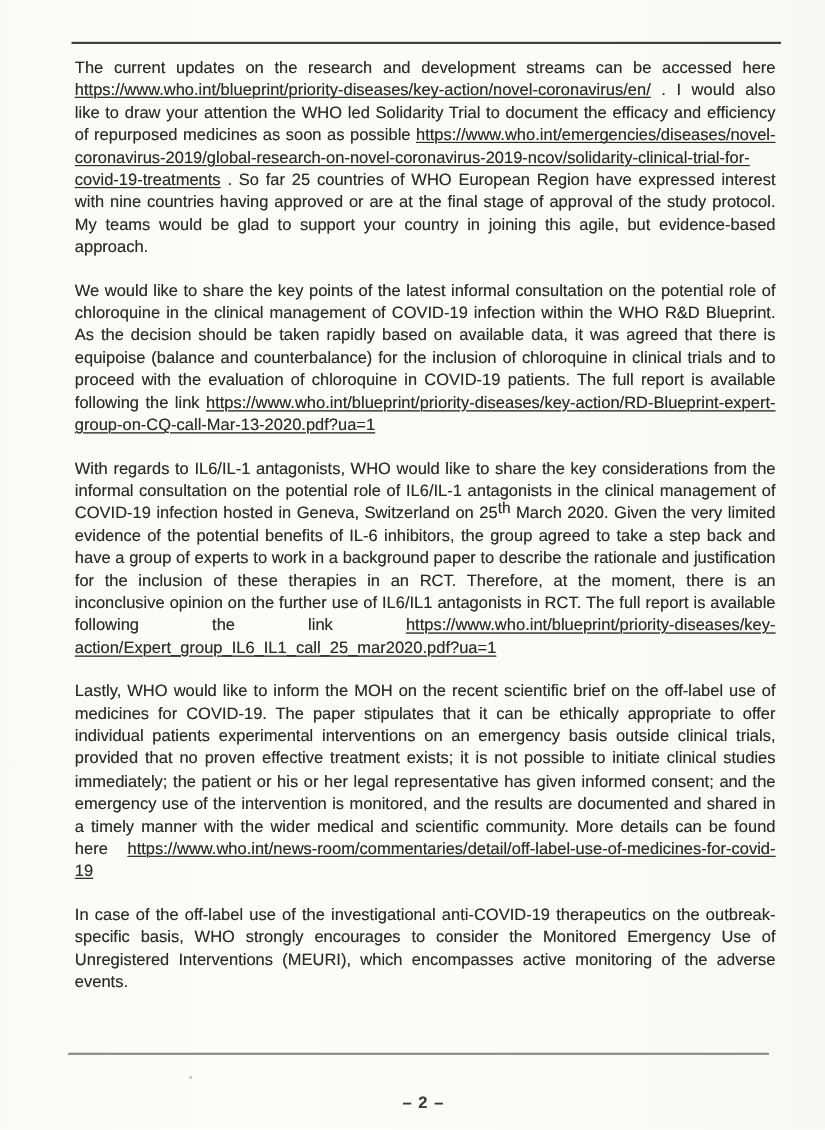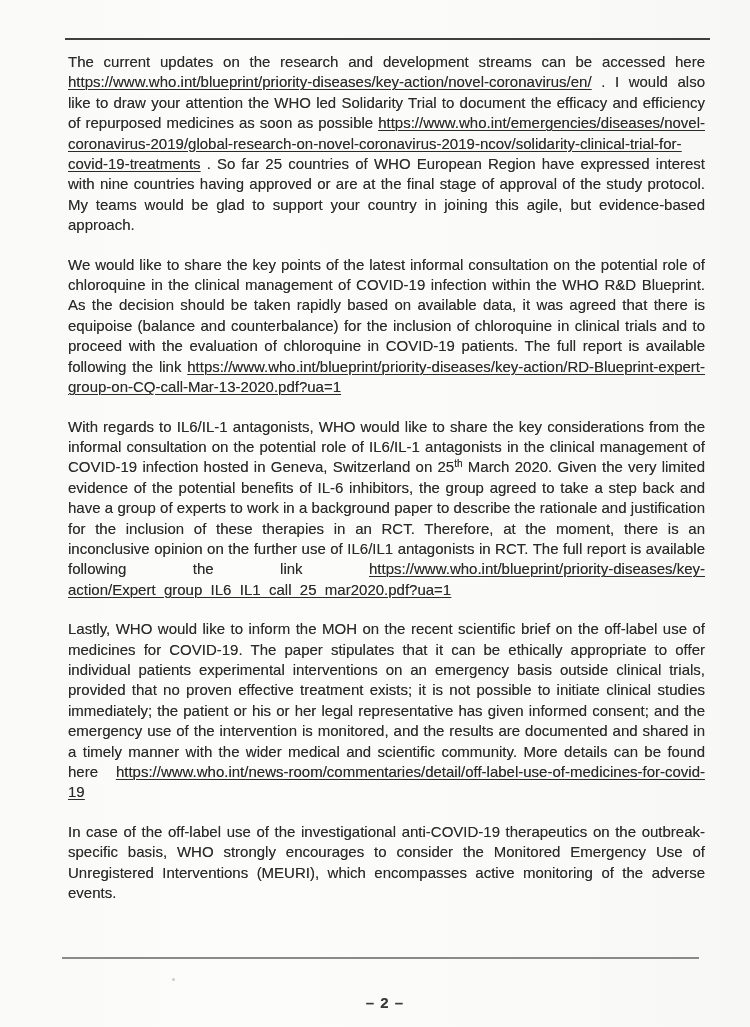--- a/index.html
+++ b/index.html
@@ -39,21 +39,21 @@
     margin: 0 0 19px 0;
     text-shadow: 0 0 0.5px rgba(43,43,43,0.55);
   }
   .url {
     text-decoration: underline;
     text-decoration-thickness: 1px;
     text-underline-offset: 2px;
     overflow-wrap: anywhere;
   }
   sup.sup-run {
-    font-size: 10px;
+    font-size: 14px;
     line-height: 0;
     vertical-align: 5px;
   }
   .bottom-rule {
     position: absolute;
     left: 62px;
     top: 957px;
     width: 637px;
     height: 2px;
     background: #8a8a8a;

